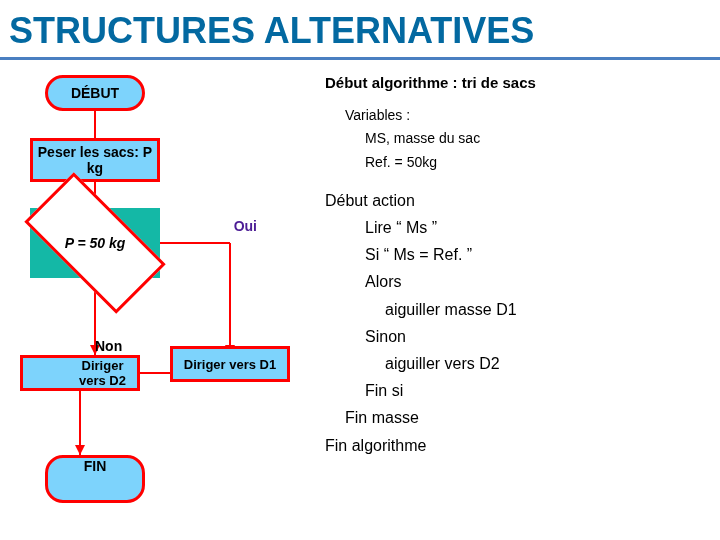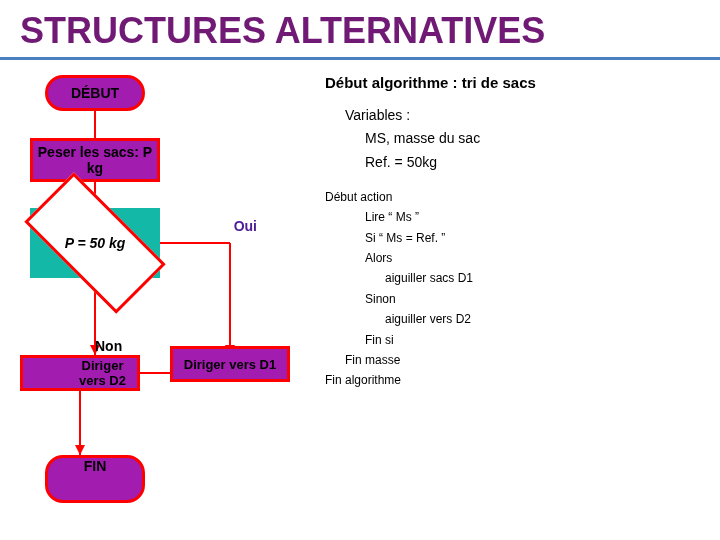--- a/index.html
+++ b/index.html
@@ -6,39 +6,39 @@
     body {
       width: 720px;
       height: 540px;
       background: #fff;
       font-family: Arial, sans-serif;
       overflow: hidden;
     }
     .page-title {
       font-size: 36px;
       font-weight: bold;
-      color: #701a75;
-      padding: 10px 20px 5px 20px;
+      color: #0369a1;
+      padding: 10px 20px 5px 9px;
       border-bottom: 3px solid #4a7fc1;
     }
     .content {
       display: flex;
       flex-direction: row;
       padding: 10px 15px;
       height: calc(540px - 60px);
     }
     
     .flowchart {
       width: 290px;
       position: relative;
       flex-shrink: 0;
     }
     .fc-box {
       border: 3px solid red;
-      background: #a21caf;
+      background: #7dd3fc;
       text-align: center;
       font-weight: bold;
       font-size: 14px;
       color: #000;
       position: absolute;
     }
     
     .box-debut {
       left: 30px;
       top: 5px;
@@ -161,21 +161,21 @@
     .algo-title {
       font-weight: bold;
       font-size: 15px;
       margin-bottom: 8px;
     }
     .algo-vars {
       margin-bottom: 12px;
       padding-left: 10px;
     }
     .algo-code {
-      font-size: 12px;
+      font-size: 16px;
     }
     .indent1 { padding-left: 20px; }
     .indent2 { padding-left: 40px; }
     .indent3 { padding-left: 60px; }
   </style>
 </head>
 <body>
 
 <div class="page-title">STRUCTURES ALTERNATIVES</div>
 
@@ -246,21 +246,21 @@
     <div class="algo-vars indent1">
       <div>Variables :</div>
       <div class="indent1">MS, masse du sac</div>
       <div class="indent1">Ref. = 50kg</div>
     </div>
     <div class="algo-code">
       <div>Début action</div>
       <div class="indent2">Lire “  Ms  ”</div>
       <div class="indent2">Si “  Ms = Ref.  ”</div>
       <div class="indent2">Alors</div>
-      <div class="indent3">aiguiller sacs D1</div>
+      <div class="indent3">aiguiller masse D1</div>
       <div class="indent2">Sinon</div>
       <div class="indent3">aiguiller vers D2</div>
       <div class="indent2">Fin si</div>
       <div class="indent1">Fin masse</div>
       <div>Fin algorithme</div>
     </div>
   </div>
 </div>
 
 </body></html>

